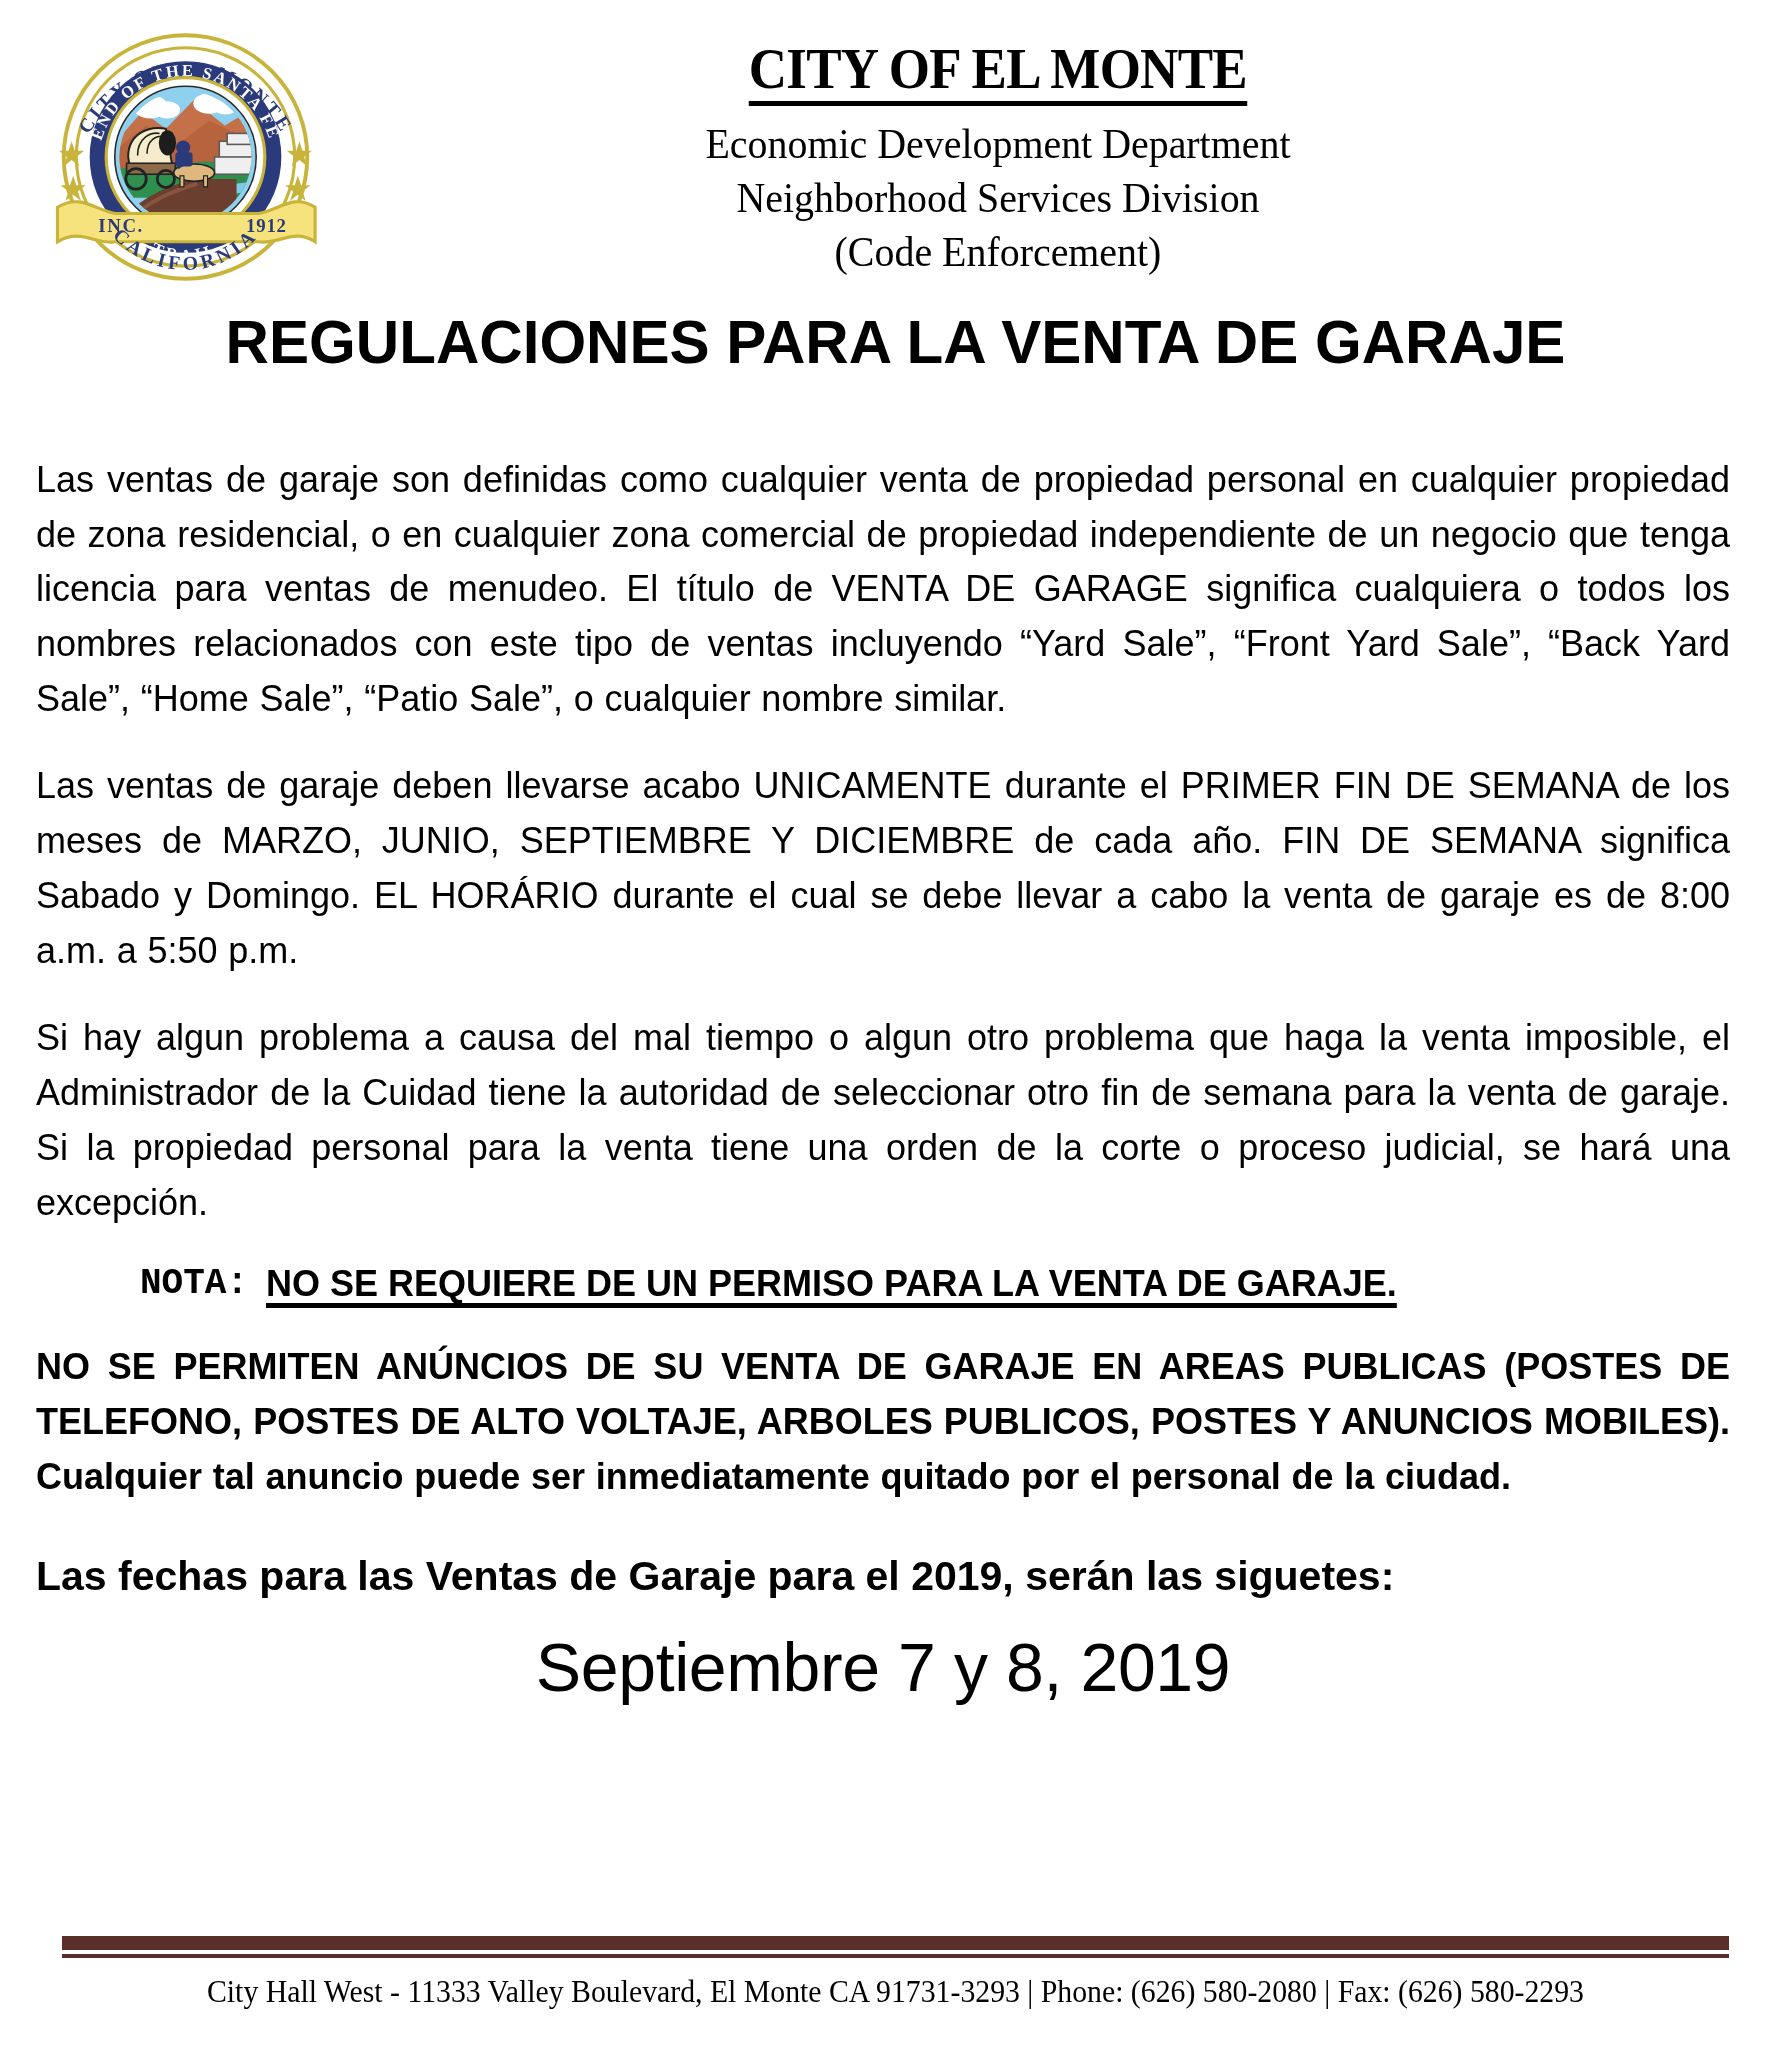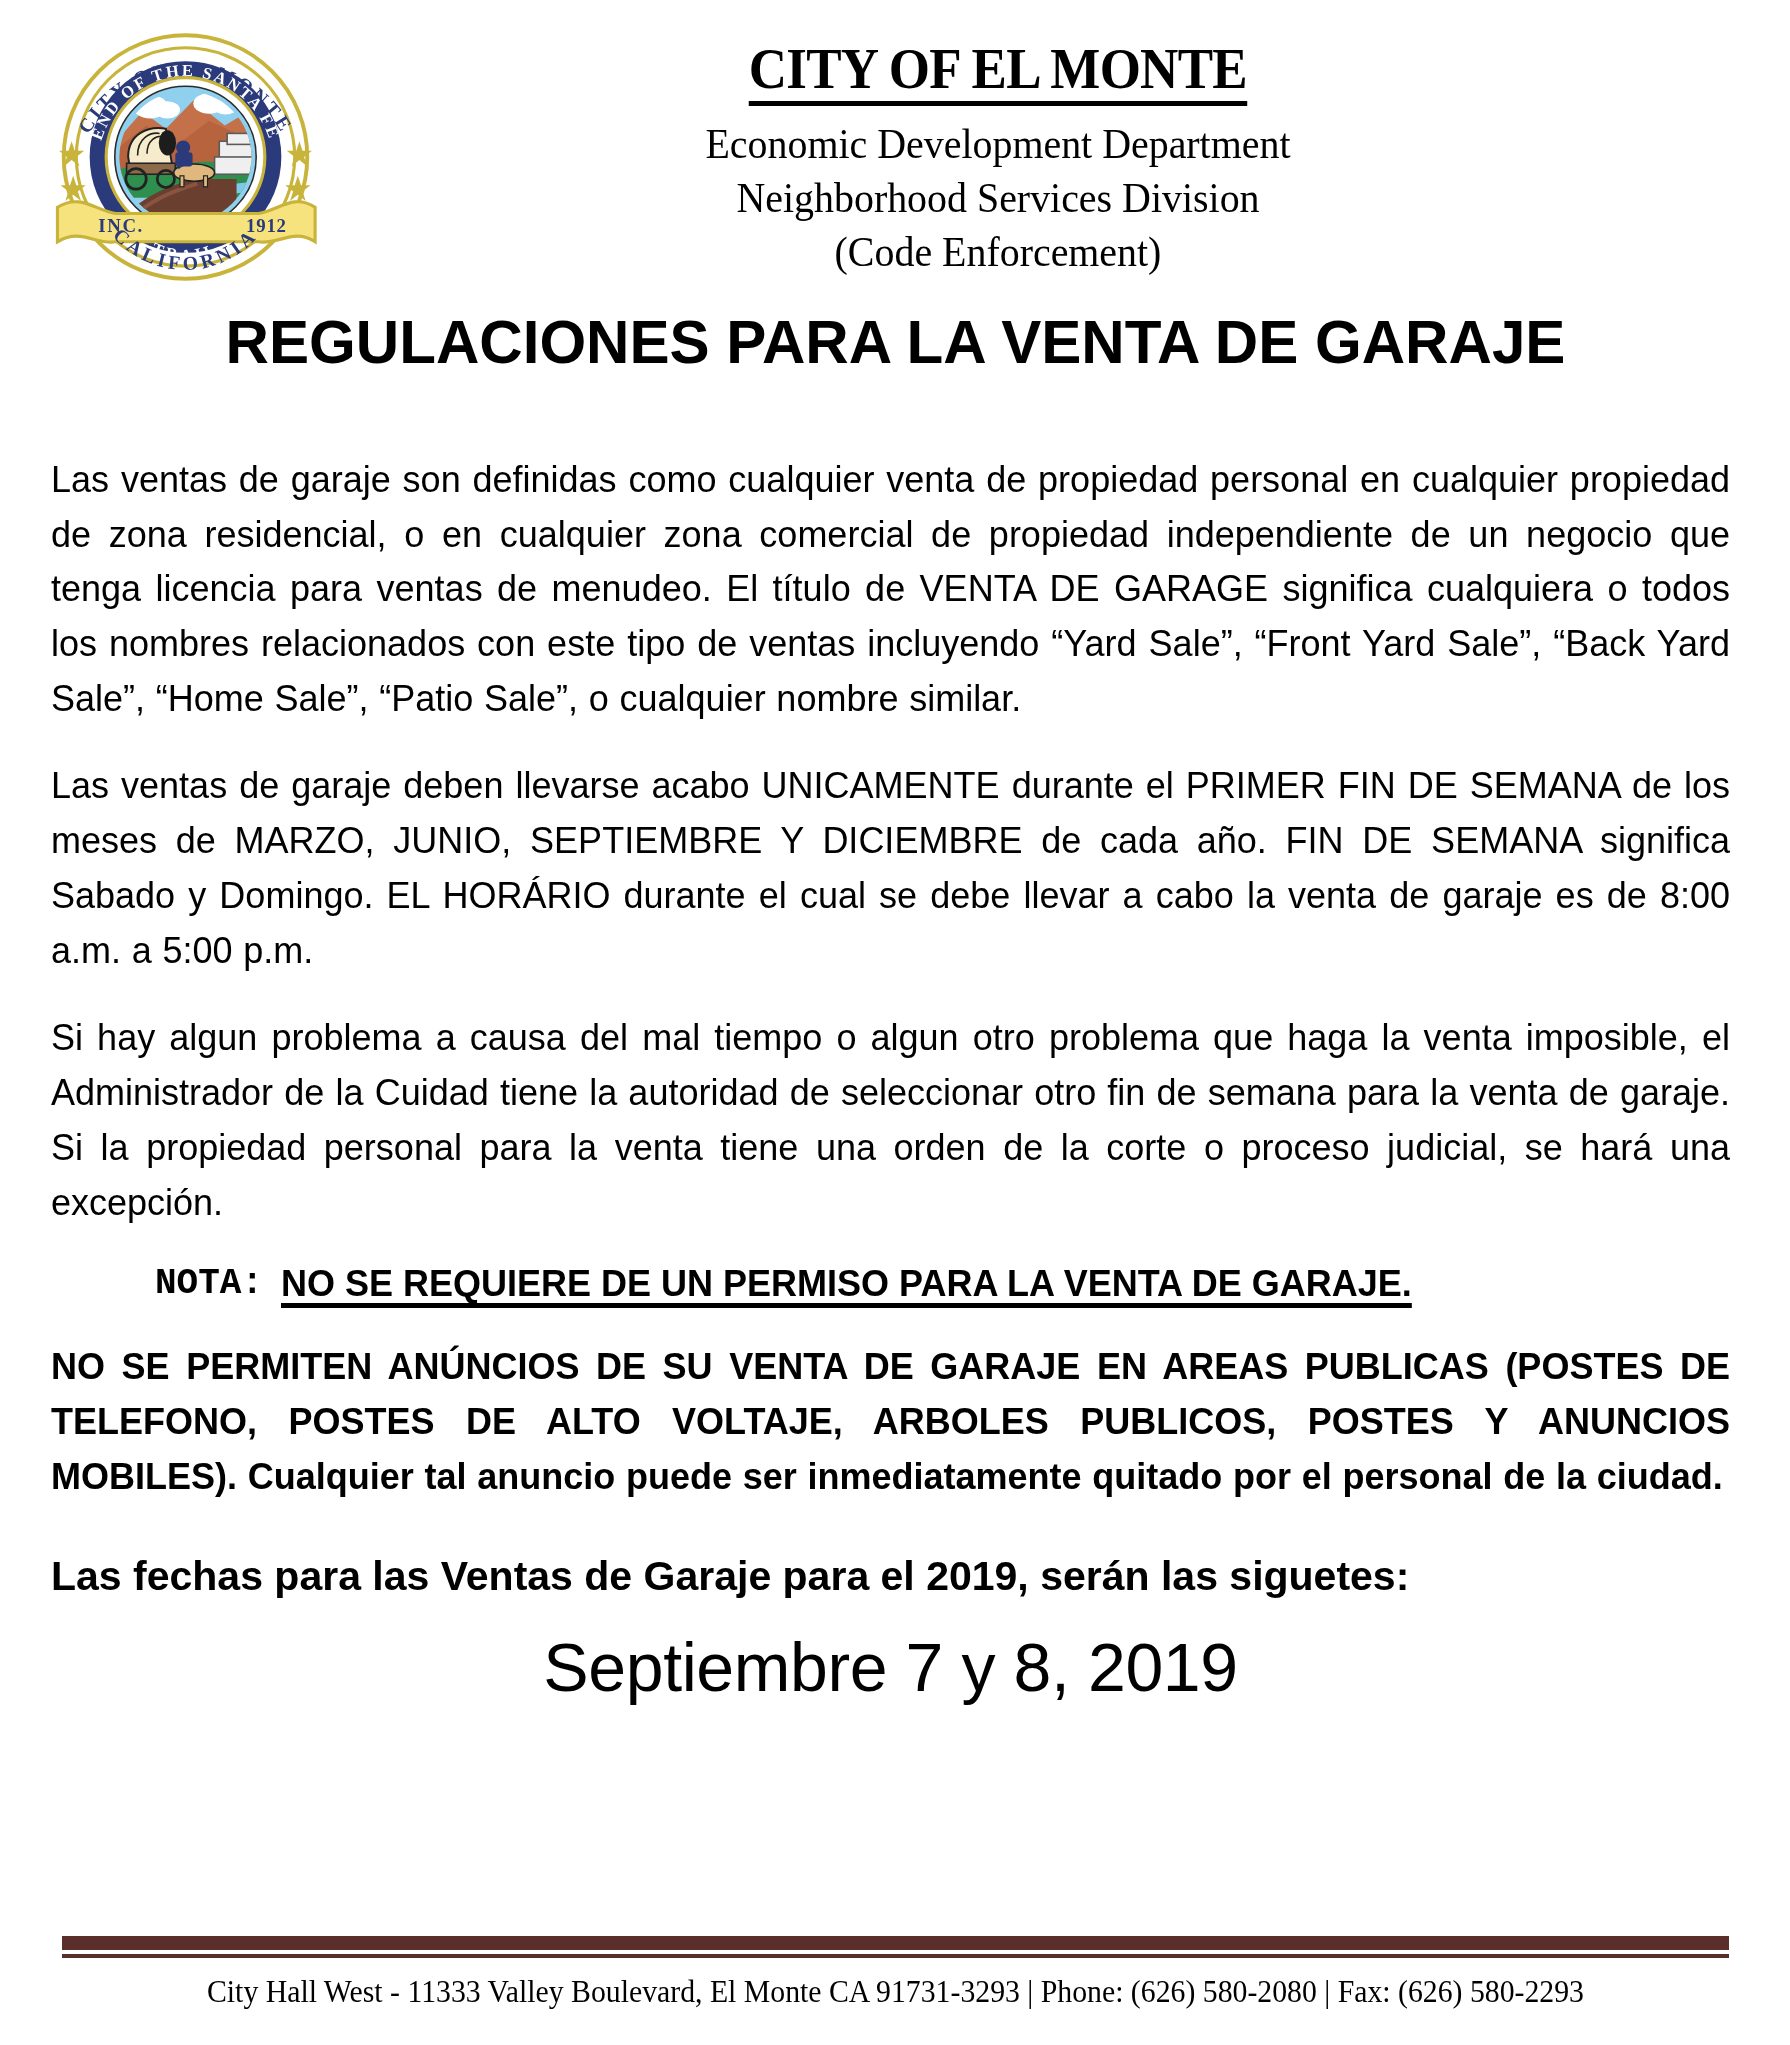--- a/index.html
+++ b/index.html
@@ -76,21 +76,21 @@
     font-size: 61px;
     font-weight: bold;
     letter-spacing: 0px;
     margin: 7.9px 0 0 0;
     padding: 0 31px;
     transform: scaleX(0.985);
   }
 
   
   .content {
-    padding: 0 61px 0 51px;
+    padding: 0 61px 0 36px;
   }
   p.body {
     font-size: 36px;
     line-height: 1.52;
     text-align: justify;
     margin: 0 0 33px 0;
     word-spacing: 0.02em;
   }
   p.body.first { margin-top: 76px; }
   p.bold {
@@ -271,21 +271,21 @@
       <div class="org-line">(Code Enforcement)</div>
     </div>
   </div>
 
   <div class="doc-title">REGULACIONES PARA LA VENTA DE GARAJE</div>
 
   <div class="content">
 
     <p class="body first">Las ventas de garaje son definidas como cualquier venta de propiedad personal en cualquier propiedad de zona residencial, o en cualquier zona comercial de propiedad independiente de un negocio que tenga licencia para ventas de menudeo.  El título de VENTA DE GARAGE significa cualquiera o todos los nombres relacionados con este tipo de ventas incluyendo “Yard Sale”, “Front Yard Sale”, “Back Yard Sale”, “Home Sale”, “Patio Sale”, o cualquier nombre similar.</p>
 
-    <p class="body">Las ventas de garaje deben llevarse acabo UNICAMENTE durante el PRIMER FIN DE SEMANA de los meses de MARZO, JUNIO, SEPTIEMBRE Y DICIEMBRE de cada año. FIN DE SEMANA significa Sabado y Domingo.  EL HORÁRIO durante el cual se debe llevar a cabo la venta de garaje es de 8:00 a.m. a 5:00 p.m.</p>
+    <p class="body">Las ventas de garaje deben llevarse acabo UNICAMENTE durante el PRIMER FIN DE SEMANA de los meses de MARZO, JUNIO, SEPTIEMBRE Y DICIEMBRE de cada año. FIN DE SEMANA significa Sabado y Domingo.  EL HORÁRIO durante el cual se debe llevar a cabo la venta de garaje es de 8:00 a.m. a 5:50 p.m.</p>
 
     <p class="body">Si hay algun problema a causa del mal tiempo o algun otro problema que haga la venta imposible, el Administrador de la Cuidad tiene la autoridad de seleccionar otro fin de semana para la venta de garaje.  Si la propiedad personal para la venta tiene una orden de la corte o proceso judicial, se hará una excepción.</p>
 
     <div class="nota-row">
       <span class="nota-label">NOTA:</span>
       <span class="nota-text">NO SE REQUIERE DE UN PERMISO PARA LA VENTA DE GARAJE.</span>
     </div>
 
 
     <p class="body bold">NO SE PERMITEN ANÚNCIOS DE SU VENTA DE GARAJE EN AREAS PUBLICAS (POSTES DE TELEFONO, POSTES DE ALTO VOLTAJE, ARBOLES PUBLICOS, POSTES Y ANUNCIOS MOBILES).  Cualquier tal anuncio puede ser inmediatamente quitado por el personal de la ciudad.</p>

